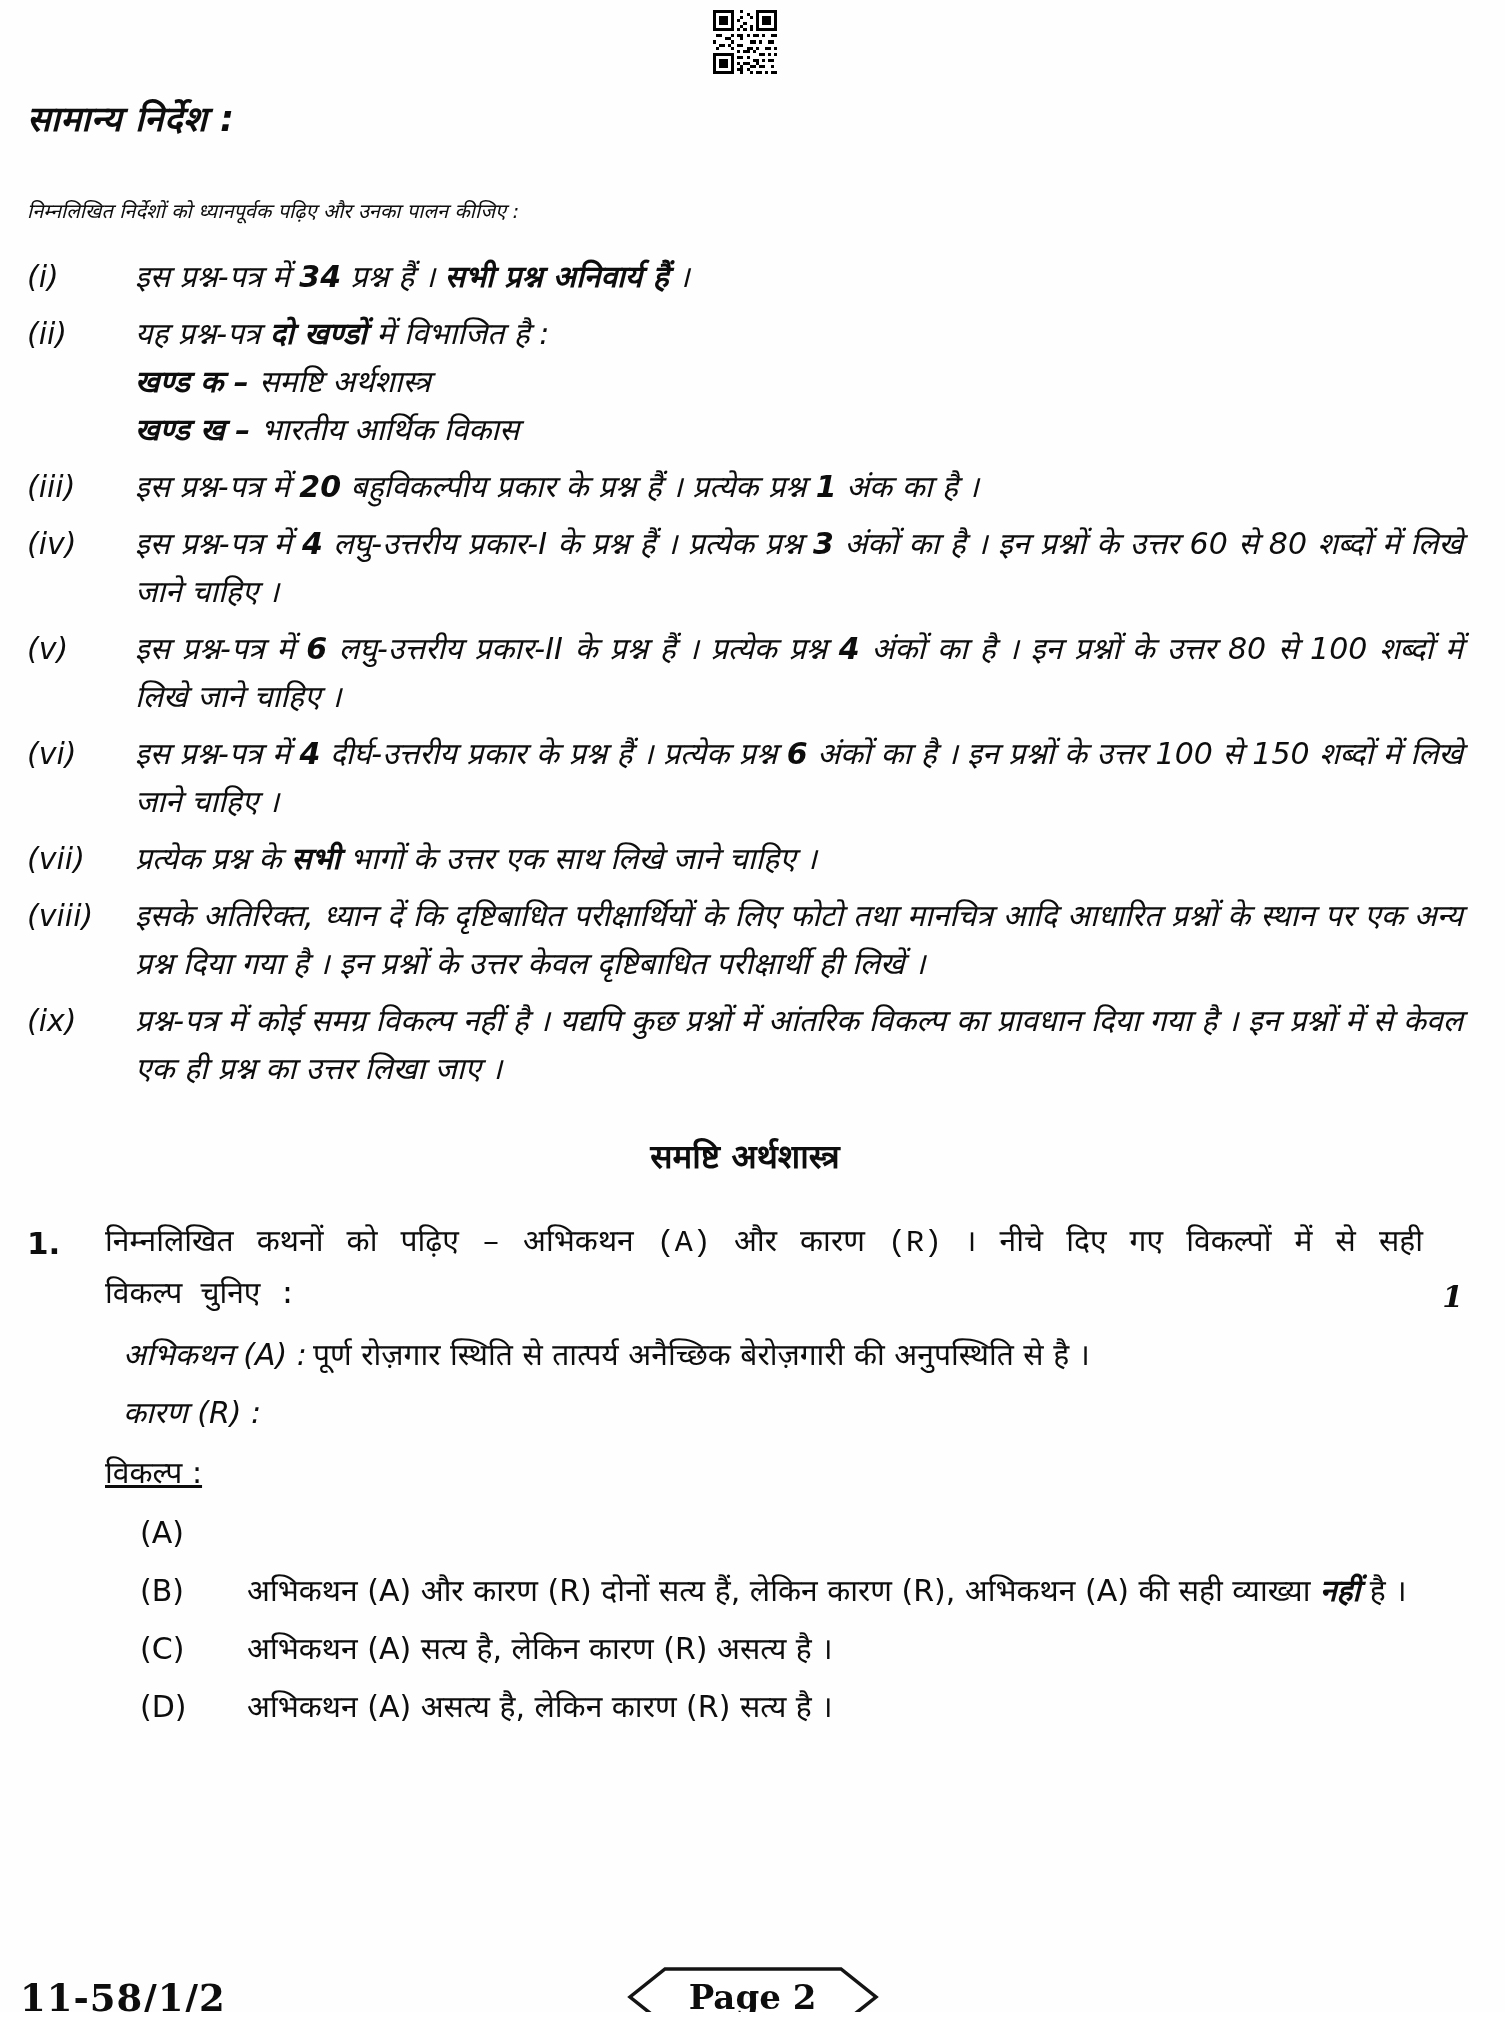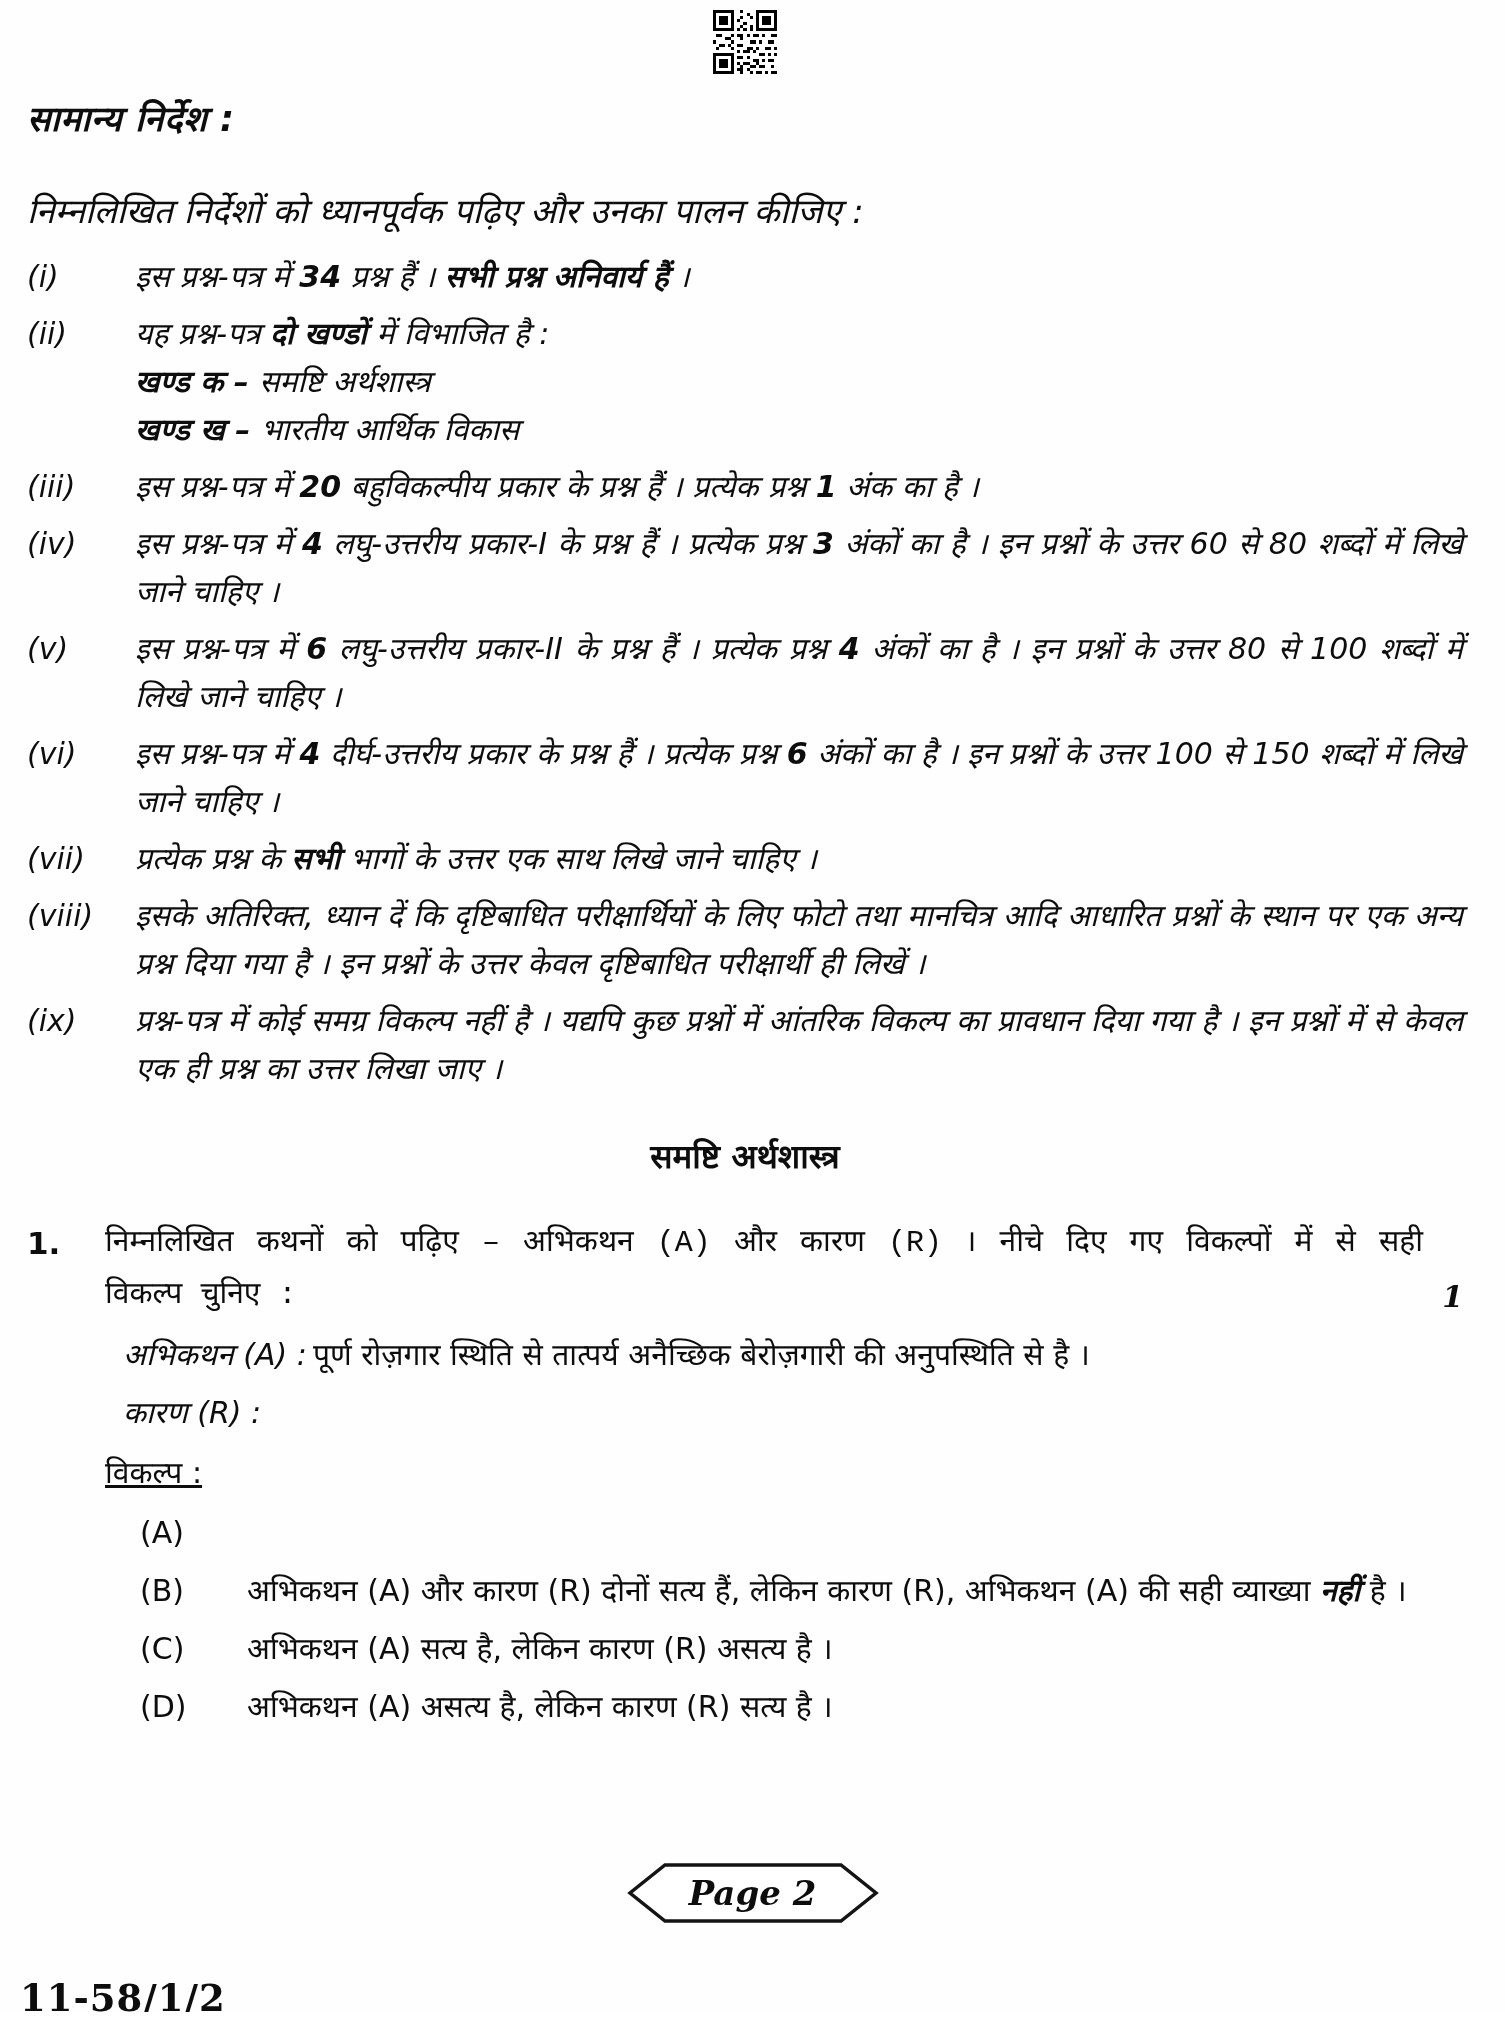--- a/index.html
+++ b/index.html
@@ -16,21 +16,21 @@
   .content { padding: 10px 42px 0 27px; }
 
   .qr-wrap { display: flex; justify-content: center; margin-bottom: 20px; }
   .qr-wrap svg { width: 64px; height: 64px; }
 
   .gen-head {
     font-size: 35px; font-weight: 800; font-style: italic;
     margin-bottom: 16px; letter-spacing: 0.5px;
   }
   .gen-intro {
-    font-size: 34px; font-weight: 500; font-style: italic;
+    font-size: 20px; font-weight: 500; font-style: italic;
     line-height: 48px; margin-bottom: 18px; margin-top: 46px;
   }
 
   .inst {
     display: flex; font-style: italic; font-weight: 500;
     font-size: 30px; line-height: 48px; margin-bottom: 9px;
   }
   .inst-marker { flex: none; width: 108px; }
   .inst-body { flex: 1; text-align: justify; }
   .inst-body .subline { text-align: left; }
@@ -59,21 +59,21 @@
   .opt-letter { flex: none; width: 107px; }
   .opt-text { flex: 1; text-align: justify; }
 
   .footer-code {
     position: absolute; left: 20px; top: 1976px;
     font-family: "DejaVu Serif", "Liberation Serif", serif;
     font-weight: 700; font-size: 37px; letter-spacing: 1px;
   }
   .page-badge {
     position: absolute; left: 50%; transform: translateX(-50%);
-    top: 1862px; width: 252px; height: 62px; font-style: italic;
+    top: 1966px; width: 252px; height: 62px;
   }
   .badge-shape { position: absolute; left: 0; top: 0; width: 252px; height: 62px; }
   .badge-text {
     position: absolute; left: 0; top: 0; right: 0; bottom: 0;
     display: flex; align-items: center; justify-content: center;
     font-family: "DejaVu Serif", "Liberation Serif", serif;
     font-weight: 700; font-size: 34px;
   }
 </style>
 </head>

